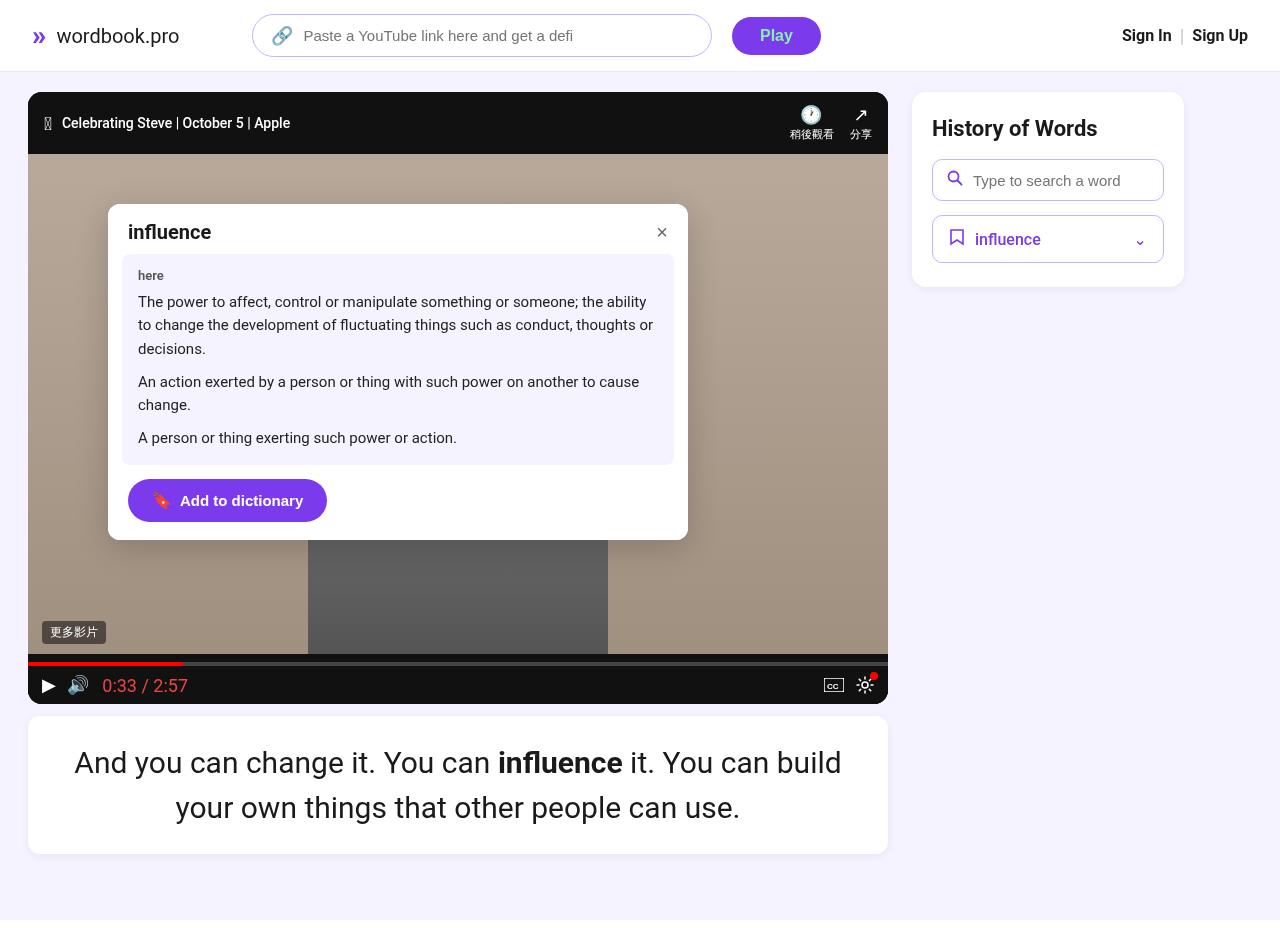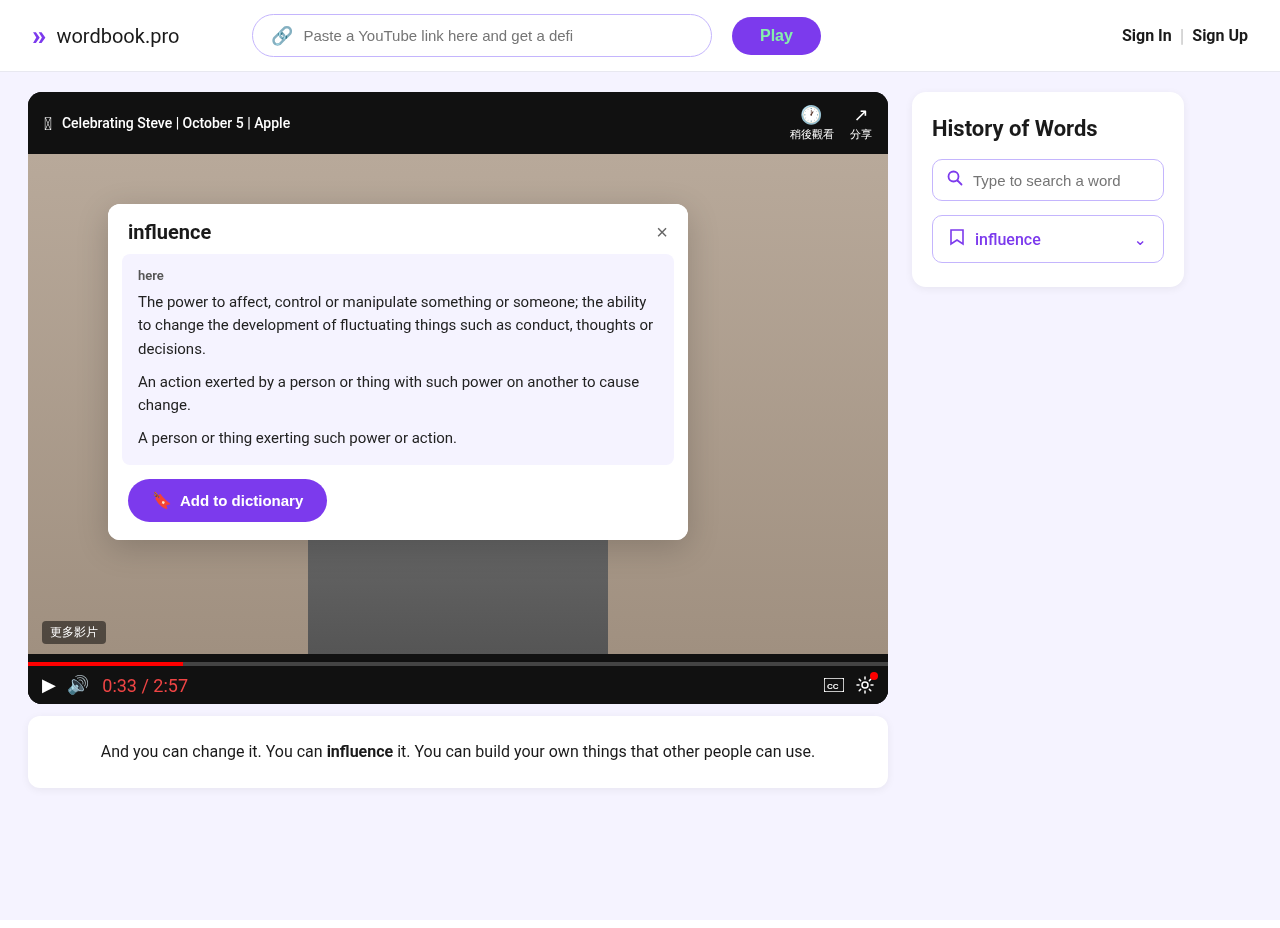--- a/index.html
+++ b/index.html
@@ -320,21 +320,21 @@
       border-radius: 50%;
     }
 
     
     .subtitle-bar {
       background: #fff;
       border-radius: 12px;
       margin-top: 12px;
       padding: 24px 36px;
       text-align: center;
-      font-size: 16px;
+      font-size: 30px;
       line-height: 1.5;
       color: #1a1a1a;
       box-shadow: 0 2px 8px rgba(0,0,0,0.06);
     }
     .subtitle-highlight {
       font-weight: 700;
     }
 
     
     .history-panel {

